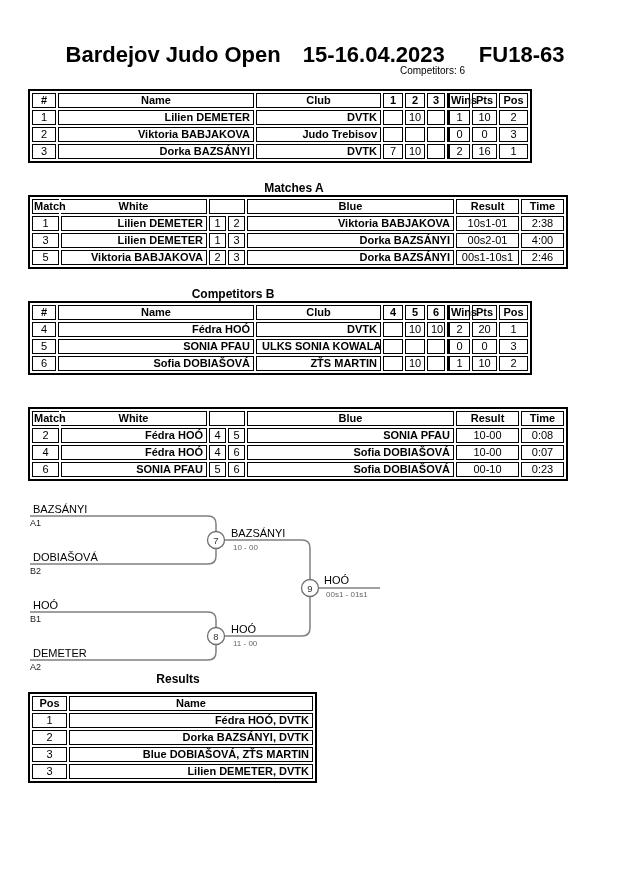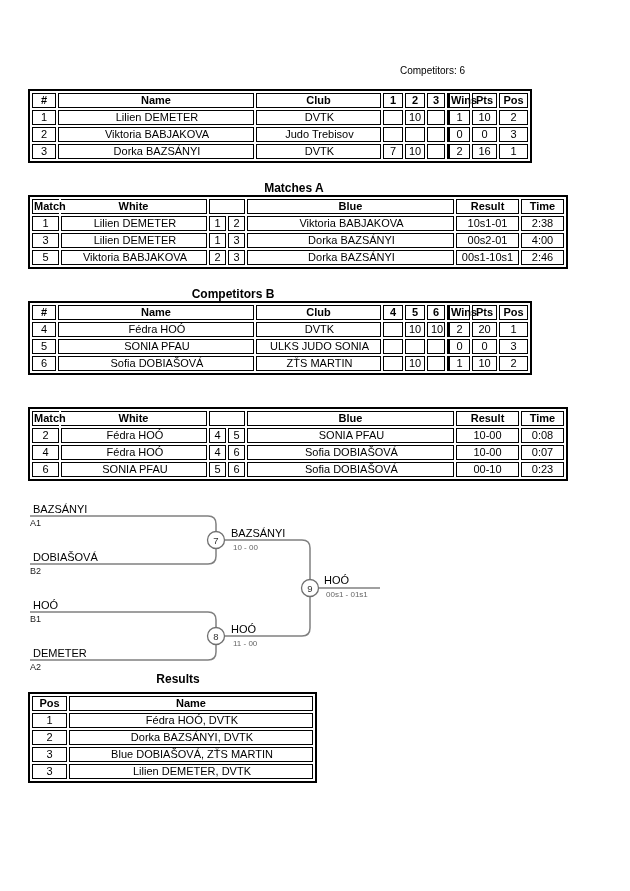--- a/index.html
+++ b/index.html
@@ -12,21 +12,21 @@
   .title .t-cat{margin-left:28px;}
 
   .sec-title{position:absolute;font-size:12px;font-weight:bold;text-align:center;}
   .comp-count{position:absolute;left:400px;top:65px;width:192px;text-align:left;font-size:10px;}
 
   table{position:absolute;left:28px;border-collapse:separate;border-spacing:2px;
         border:2px solid #000;background:#fff;table-layout:fixed;}
   th,td{border:1px solid #000;font-size:11px;padding:0 3px;height:13px;line-height:13px;
         white-space:nowrap;overflow:visible;}
   th{font-weight:bold;text-align:center;padding:0 1px;}
-  td.al{text-align:center;padding-left:5px;}
+  td.al{text-align:right;padding-left:5px;font-weight:bold;}
   td.ac{text-align:center;}
   .tl{border-left:3px solid #000;}
   .nbr{border-right:none;}
   .nbl{border-left:none;}
   th.hl{text-align:left;}
 
   .t-comp{width:489px;}
   .t-match{width:532px;}
   .t-res{width:283px;}
 
@@ -43,20 +43,25 @@
   .bracket-svg{position:absolute;left:0;top:0;width:630px;height:891px;}
   .b-label{position:absolute;font-size:11px;line-height:12px;white-space:nowrap;}
   .b-seed{position:absolute;font-size:9px;line-height:10px;color:#1a1a1a;white-space:nowrap;}
   .b-result{position:absolute;font-size:8px;line-height:9px;color:#666666;white-space:nowrap;}
 </style>
 </head>
 <body>
 
 <div class="page">
 
+  <div class="title">
+    <span class="t-event">Bardejov Judo Open</span>
+    <span class="t-date">15-16.04.2023</span>
+    <span class="t-cat">FU18-63</span>
+  </div>
 
   <div class="comp-count">Competitors: 6</div>
 
   <table class="t-comp t-compA">
     <colgroup>
       <col style="width:24px">
         <col style="width:196px">
         <col style="width:125px">
       <col style="width:20px">
         <col style="width:20px">
@@ -203,21 +208,21 @@
           <td class="ac"></td>
           <td class="ac">10</td>
           <td class="ac">10</td>
           <td class="ac tl">2</td>
           <td class="ac">20</td>
           <td class="ac">1</td>
         </tr>
         <tr>
           <td class="ac">5</td>
           <td class="al">SONIA PFAU</td>
-          <td class="al">ULKS JUDO SONIA</td>
+          <td class="al">ULKS SONIA KOWALA</td>
           <td class="ac"></td>
           <td class="ac"></td>
           <td class="ac"></td>
           <td class="ac tl">0</td>
           <td class="ac">0</td>
           <td class="ac">3</td>
         </tr>
         <tr>
           <td class="ac">6</td>
           <td class="al">Sofia DOBIAŠOVÁ</td>

